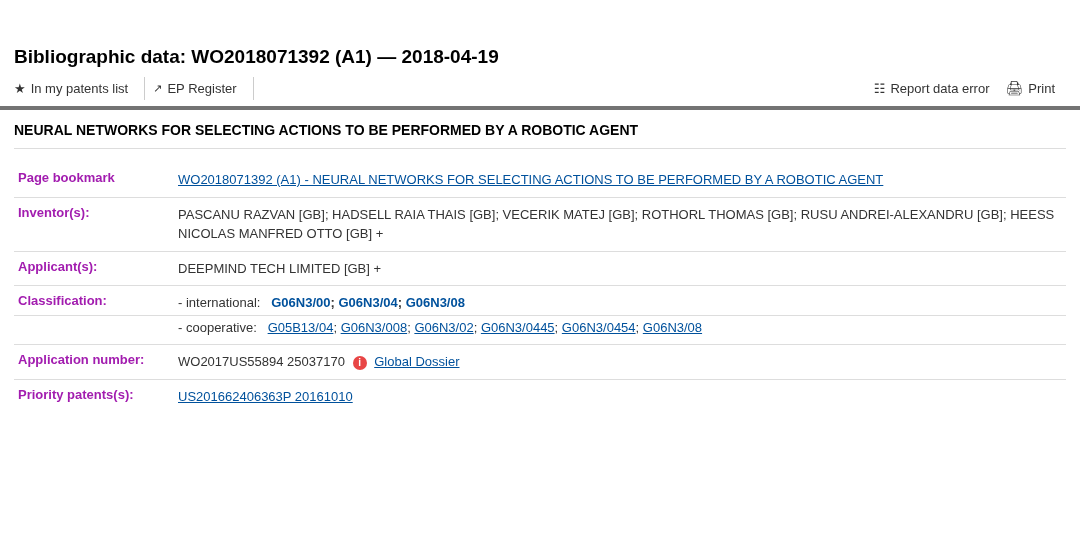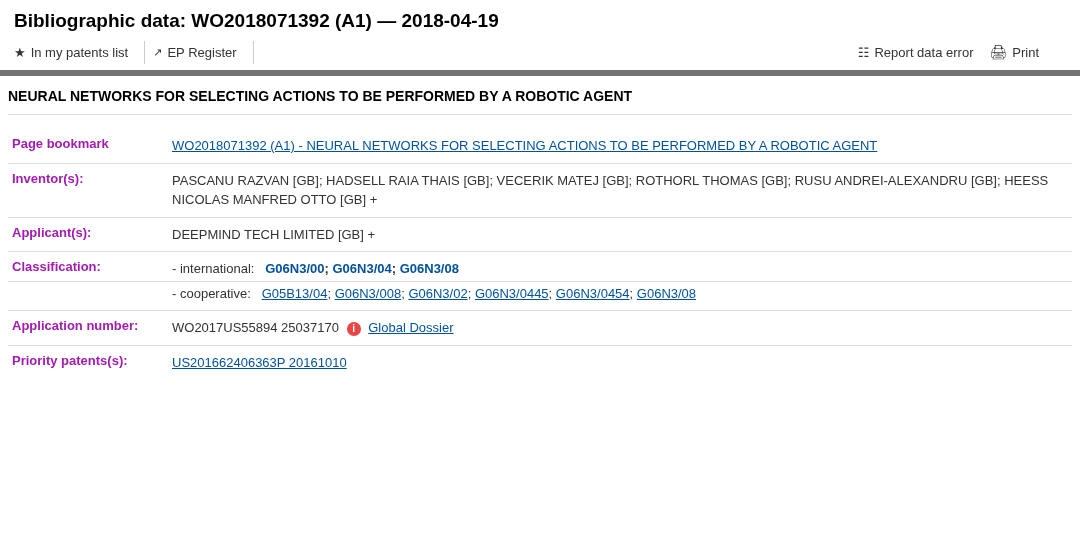--- a/index.html
+++ b/index.html
@@ -5,22 +5,23 @@
     * { box-sizing: border-box; margin: 0; padding: 0; }
     body {
       font-family: Arial, sans-serif;
       font-size: 13px;
       color: #333;
       background: #fff;
       padding: 0;
     }
 
     .page-header {
-      padding: 10px 25px 6px 14px;
-      border-bottom: 6px solid #737373;
+      padding: 10px 9px 6px 14px;
+      border-bottom: 4px solid #737373;
+      margin-top: 36px;
     }
 
     .page-title {
       font-size: 19px;
       font-weight: bold;
       color: #000;
       margin-bottom: 8px;
     }
 
     .toolbar-item {
@@ -52,21 +53,21 @@
       align-items: center;
     }
 
     .toolbar-left {
       display: flex;
       align-items: center;
       flex: 1;
     }
 
     .content {
-      padding: 12px 8px;
+      padding: 12px 14px;
     }
 
     .patent-title {
       font-size: 14px;
       font-weight: bold;
       color: #000;
       margin-bottom: 14px;
       padding-bottom: 10px;
       border-bottom: 1px solid #ddd;
     }

